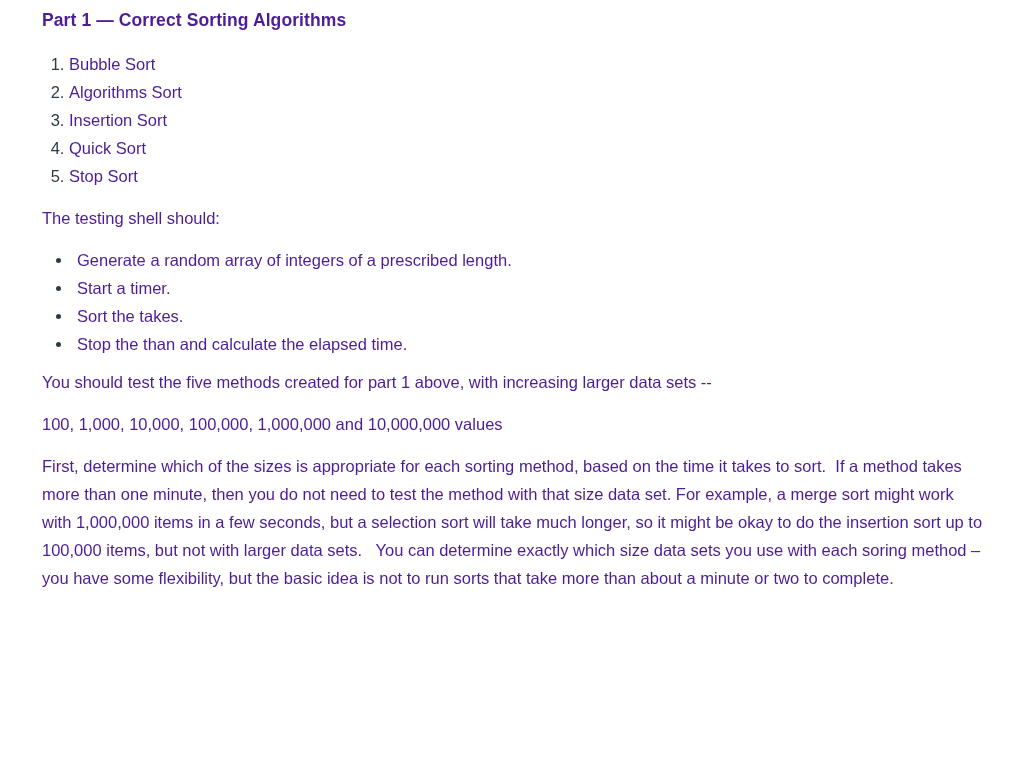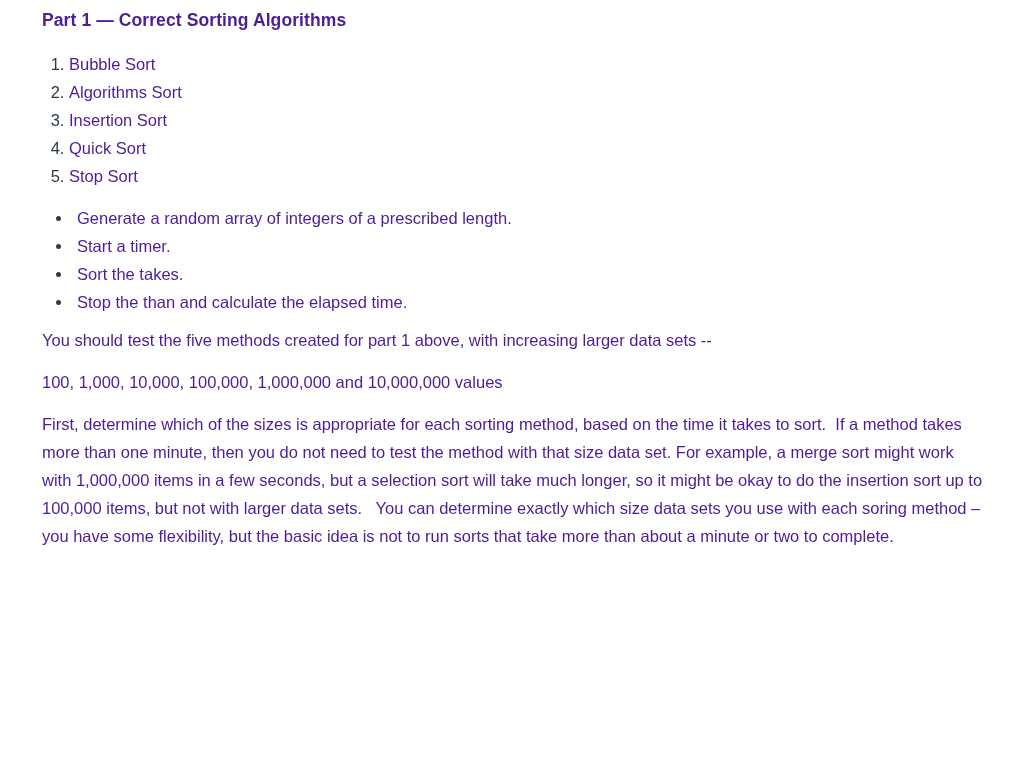--- a/index.html
+++ b/index.html
@@ -53,20 +53,21 @@
   <ol class="num-list">
     <li>Bubble Sort</li>
     <li>Algorithms Sort</li>
     <li>Insertion Sort</li>
     <li>Quick Sort</li>
     <li>Stop Sort</li>
   </ol>
 
 
 
+  <p class="block">The testing shell should:</p>
 
   <ul class="dot-list">
     <li>Generate a random array of integers of a prescribed length.</li>
     <li>Start a timer.</li>
     <li>Sort the takes.</li>
     <li>Stop the than and calculate the elapsed time.</li>
   </ul>
 
   <p class="block">You should test the five methods created for part 1 above, with increasing larger data sets --</p>
 

